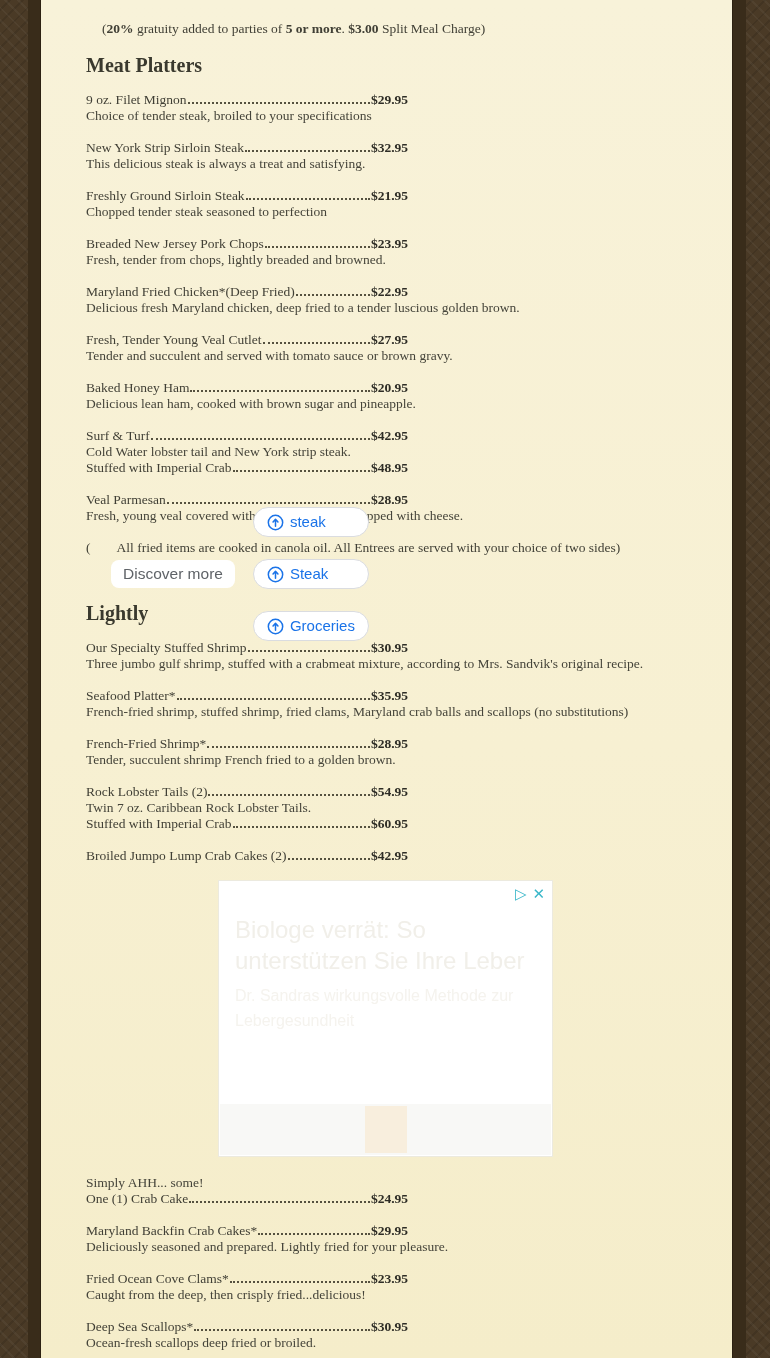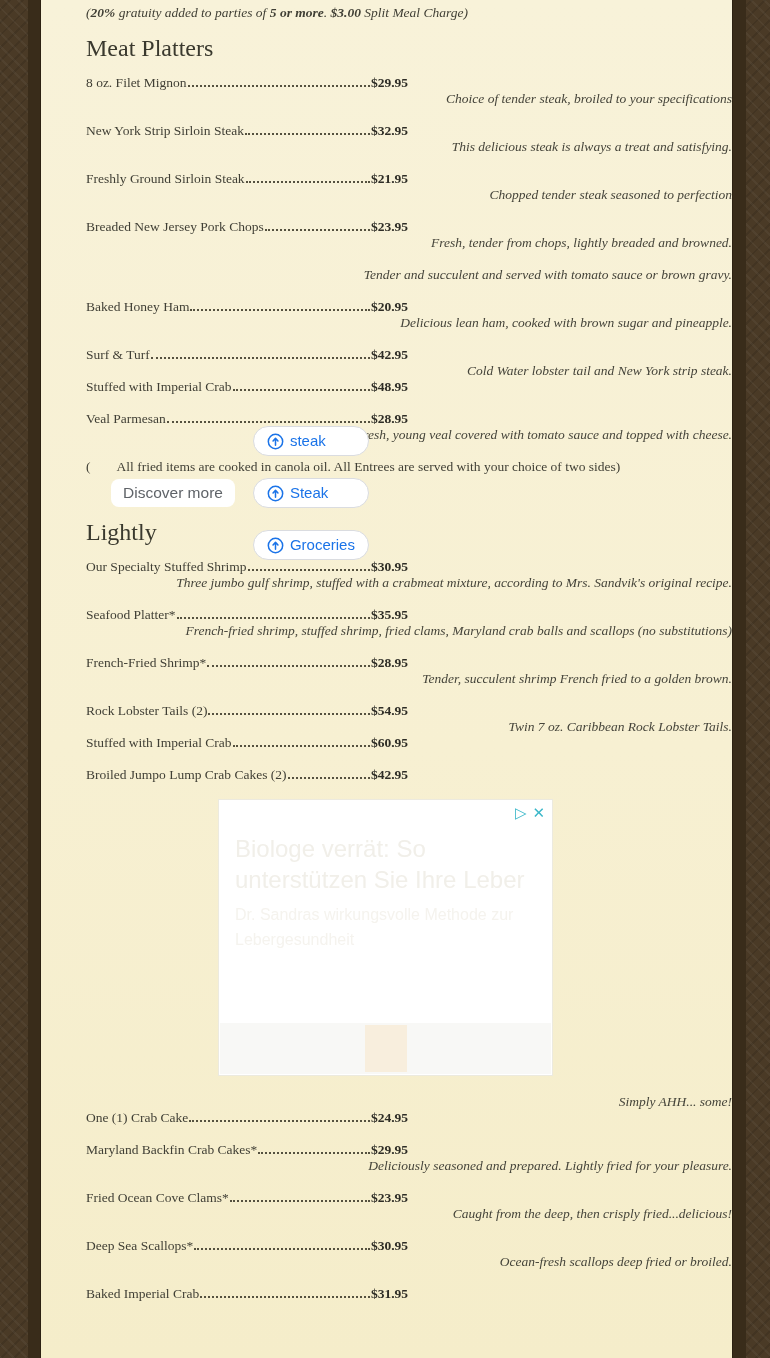--- a/index.html
+++ b/index.html
@@ -20,32 +20,32 @@
   .band{background:#392c1a;}
   .band.left{width:12px;border-right:1px solid #2c2112;}
   .band.right{width:13px;border-left:1px solid #2c2112;}
   .content{
     flex:1;
     background:linear-gradient(#f8f2d9 0%, #f7f0d2 55%, #f5edca 100%);
     padding:5px 0 0 45px;
     box-sizing:border-box;
     font-size:13.5px;line-height:16px;color:#403f35;
   }
-  .note-line{margin:0;font-style:italic;}
+  .note-line{margin:16px;}
   .section-title{
-    font-size:24px;line-height:24px;font-weight:normal;color:#3a392e;
+    font-size:20px;line-height:24px;font-weight:bold;color:#3a392e;
     margin:15px 0 15px 0;
   }
   .section-title.seafood{margin-top:12px;}
   .menu-item{margin-bottom:16px;}
   .mrow{display:flex;width:322px;}
   .mname{white-space:nowrap;}
   .mdots{flex:1;border-bottom:2px dotted #55513f;margin:0 1px 4px 1px;}
   .mprice{font-weight:bold;color:#2e2d26;white-space:nowrap;}
-  .mdesc{font-style:italic;color:#45443a;text-align:right;}
+  .mdesc{color:#45443a;}
   .fried-note{margin:0 0 3px 0;}
   .chips-row{
     display:flex;align-items:center;gap:18px;
     margin:0 0 12px 25px;height:30px;
     font-family:"Liberation Sans", sans-serif;
   }
   .discover-label{
     background:#fff;border-radius:8px;height:28px;display:flex;align-items:center;
     padding:0 12px;color:#5f6368;font-size:15.5px;
   }
@@ -89,21 +89,21 @@
 
   <div class="content">
 
     <p class="note-line" id="gratuity-line"><span>(</span><span style="font-weight: bold;">20%</span><span> gratuity added to parties of </span><span style="font-weight: bold;">5 or more</span><span>. </span><span style="font-weight: bold;">$3.00</span><span> Split Meal Charge)</span></p>
 
     <h2 class="section-title">Meat Platters</h2>
 
     <div id="meat-list">
   <div class="menu-item">
     <div class="mrow">
-      <span class="mname">8 oz. Filet Mignon</span>
+      <span class="mname">9 oz. Filet Mignon</span>
       <span class="mdots"></span>
       <span class="mprice">$29.95</span>
     </div>
     <div class="mdesc">Choice of tender steak, broiled to your specifications</div>
 
   </div>
 
   <div class="menu-item">
     <div class="mrow">
       <span class="mname">New York Strip Sirloin Steak</span>
@@ -127,22 +127,36 @@
   <div class="menu-item">
     <div class="mrow">
       <span class="mname">Breaded New Jersey Pork Chops</span>
       <span class="mdots"></span>
       <span class="mprice">$23.95</span>
     </div>
     <div class="mdesc">Fresh, tender from chops, lightly breaded and browned.</div>
 
   </div>
 
-
-  <div class="menu-item">
+  <div class="menu-item">
+    <div class="mrow">
+      <span class="mname">Maryland Fried Chicken*(Deep Fried)</span>
+      <span class="mdots"></span>
+      <span class="mprice">$22.95</span>
+    </div>
+    <div class="mdesc">Delicious fresh Maryland chicken, deep fried to a tender luscious golden brown.</div>
+
+  </div>
+
+  <div class="menu-item">
+    <div class="mrow">
+      <span class="mname">Fresh, Tender Young Veal Cutlet</span>
+      <span class="mdots"></span>
+      <span class="mprice">$27.95</span>
+    </div>
     <div class="mdesc">Tender and succulent and served with tomato sauce or brown gravy.</div>
 
   </div>
 
   <div class="menu-item">
     <div class="mrow">
       <span class="mname">Baked Honey Ham</span>
       <span class="mdots"></span>
       <span class="mprice">$20.95</span>
     </div>

